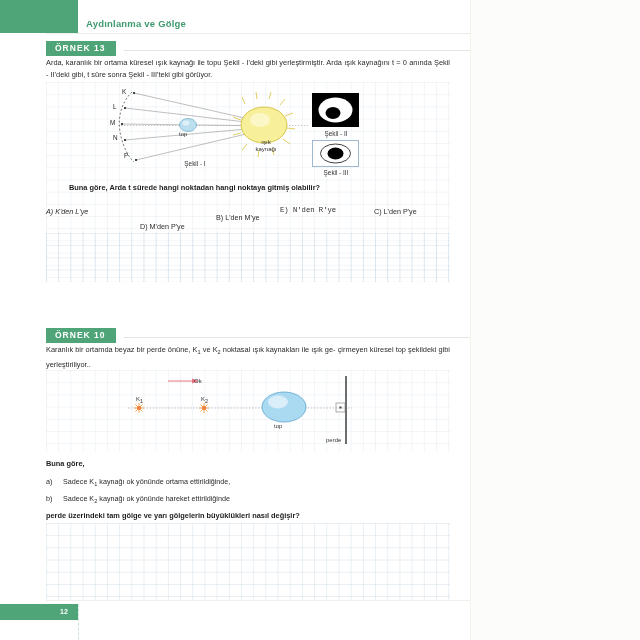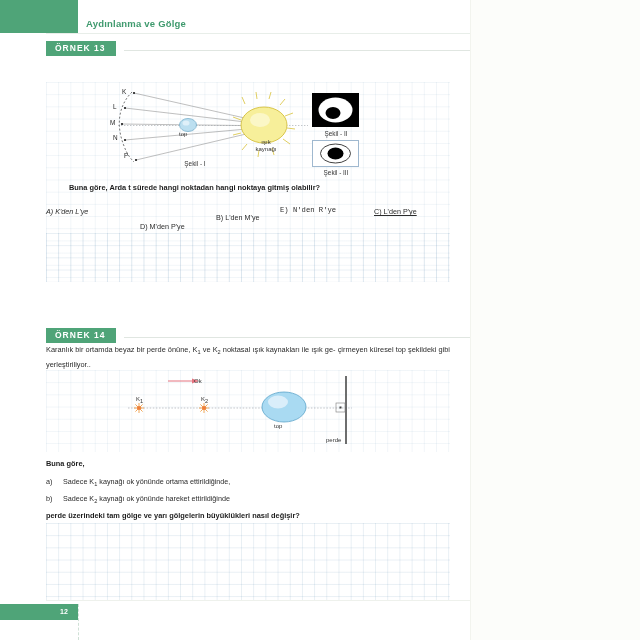--- a/index.html
+++ b/index.html
@@ -124,20 +124,21 @@
   <div class="right-margin"></div>
   <div class="right-margin-rule"></div>
 
   <div class="corner-tab"></div>
   <div class="header-title">Aydınlanma ve Gölge</div>
   <div class="header-rule"></div>
 
   <div class="ornek-badge" style="left:46px;top:41px;">ÖRNEK 13</div>
   <div class="badge-rule" style="left:124px;top:50px;width:346px;"></div>
 
+  <div class="qtext" style="left:46px;top:57px;width:404px;">Arda, karanlık bir ortama küresel ışık kaynağı ile topu Şekil - I'deki gibi yerleştirmiştir. Arda ışık kaynağını t = 0 anında  Şekil - II'deki gibi, t süre sonra Şekil - III'teki gibi görüyor.</div>
 
   <div class="grid" style="left:46px;top:82px;width:404px;height:200px;"></div>
 
   <svg style="position:absolute;left:112px;top:86px;" width="200" height="82" viewBox="0 0 200 82">
 
     <path d="M20,6 C6,20 4,40 12,60 C15,68 18,72 22,76" fill="none" stroke="#3a3a3a" stroke-width="0.7" stroke-dasharray="2,2"></path>
 
     <g stroke="#8a8a8a" stroke-width="0.55" fill="none">
       <line x1="22" y1="7" x2="168" y2="40"></line>
       <line x1="13" y1="22" x2="168" y2="40"></line>
@@ -202,27 +203,27 @@
       <ellipse cx="22.5" cy="12.5" rx="15" ry="9.5" fill="none" stroke="#111" stroke-width="0.8"></ellipse>
       <ellipse cx="22.5" cy="12.5" rx="8" ry="6" fill="#000000"></ellipse>
     </svg>
   </div>
   <div class="fig-cap" style="left:308px;top:169px;width:56px;">Şekil - III</div>
 
   <div class="bold-q" style="left:46px;top:183px;padding-left:23px;">Buna göre, Arda t sürede hangi noktadan hangi noktaya gitmiş olabilir?</div>
 
   <div class="opt" style="left:46px;top:207px;font-style:italic;">A) K'den L'ye</div>
   <div class="opt" style="left:216px;top:213px;">B) L'den M'ye</div>
-  <div class="opt" style="left:374px;top:207px;text-decoration:underline;">C) L'den P'ye</div>
+  <div class="opt" style="left:374px;top:207px;">C) L'den P'ye</div>
   <div class="opt" style="left:140px;top:222px;text-align:right;">D) M'den P'ye</div>
   <div class="opt" style="left:280px;top:206px;font-family:Liberation Mono, monospace;">E) N'den R'ye</div>
 
   <div class="grid grid-strong" style="left:46px;top:233px;width:404px;height:49px;"></div>
 
-  <div class="ornek-badge" style="left:46px;top:328px;">ÖRNEK 14</div>
+  <div class="ornek-badge" style="left:46px;top:328px;">ÖRNEK 10</div>
   <div class="badge-rule" style="left:124px;top:337px;width:346px;"></div>
 
   <div class="qtext" style="left:46px;top:344px;width:404px;"><span>Karanlık bir ortamda beyaz bir perde önüne, K</span><span class="sub">1</span><span> ve K</span><span class="sub">2</span><span> noktasal ışık kaynakları ile ışık ge-</span> <span>çirmeyen küresel top şekildeki gibi yerleştiriliyor..</span></div>
 
   <div class="grid" style="left:46px;top:370px;width:404px;height:82px;"></div>
 
   <svg style="position:absolute;left:108px;top:374px;" width="250" height="72" viewBox="0 0 250 72">
 
     <line x1="20" y1="34" x2="244" y2="34" stroke="#9aa0a6" stroke-width="0.6" stroke-dasharray="1.5,1.6"></line>
 

